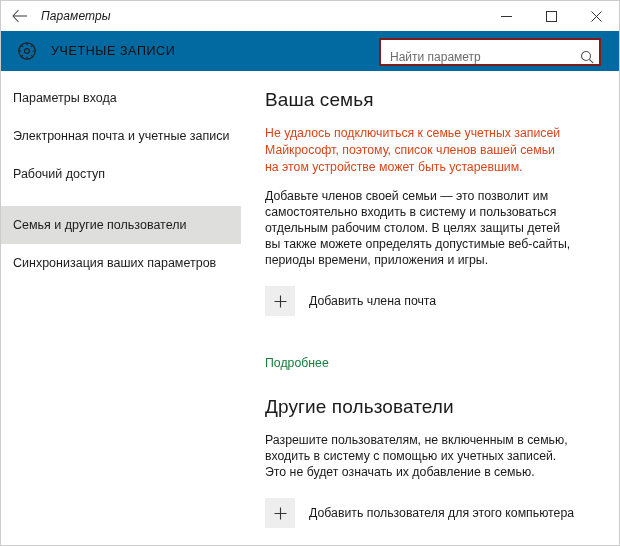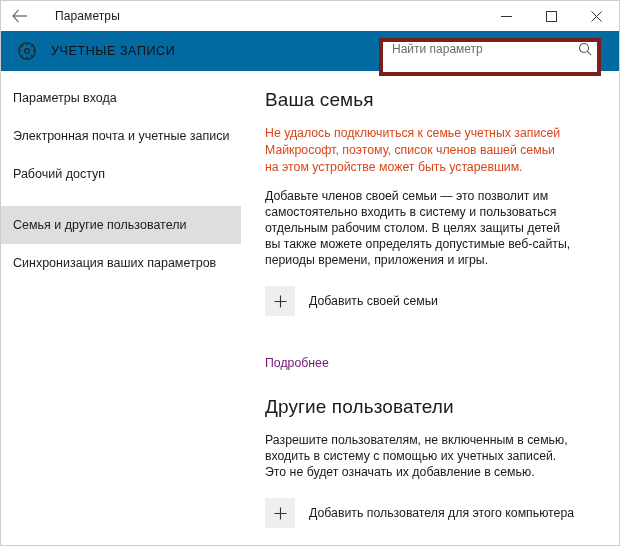--- a/index.html
+++ b/index.html
@@ -38,22 +38,23 @@
     height: 30px;
     display: flex;
     align-items: center;
     justify-content: center;
     color: #4a4a4a;
   }
   .back-btn svg { display: block; }
   .win-title {
     font-size: 12px;
     color: #1a1a1a;
-    margin-left: 16px;
+    margin-left: 2px;
     letter-spacing: 0.1px;
+    font-style: italic;
   }
   .caption-buttons {
     position: absolute;
     right: 0;
     top: 0;
     height: 30px;
     display: flex;
   }
   .cap-btn {
     width: 45px;
@@ -90,25 +91,25 @@
   .header-title {
     font-size: 12.5px;
     letter-spacing: 0.6px;
     color: #111111;
   }
   .search-box {
     position: absolute;
     right: 18px;
     top: 7px;
     width: 222px;
-    height: 38px;
-    border: 4px solid #7f1d1d;
-    background: #ffffff;
-    display: flex;
-    align-items: flex-start;
+    height: 28px;
+    border: 2px solid #7f1d1d;
+    background: #ffffff;
+    display: flex;
+    align-items: flex-end;
     box-sizing: border-box;
   }
   .search-input {
     border: 0;
     outline: none;
     flex: 1;
     font-size: 12px;
     padding: 0 6px 0 9px;
     color: #2b2b2b;
     font-family: "Liberation Sans", sans-serif;
@@ -196,21 +197,21 @@
     line-height: 1;
     box-sizing: border-box;
   }
   .add-label {
     font-size: 12.3px;
     color: #1a1a1a;
     margin-left: 14px;
   }
   .link {
     font-size: 12.3px;
-    color: #701a75;
+    color: #15803d;
     display: inline-block;
     margin-bottom: 6px;
     margin-top: 24px;
   }
   .spacer-lg { height: 20px; }
 </style>
 </head>
 <body>
 
 <div class="window">
@@ -293,21 +294,21 @@
       <p class="warning-text">Не удалось подключиться к семье учетных записей Майкрософт, поэтому, список членов вашей семьи на этом устройстве может быть устаревшим.</p>
 
       <p class="desc-text">Добавьте членов своей семьи — это позволит им самостоятельно входить в систему и пользоваться отдельным рабочим столом. В целях защиты детей вы также можете определять допустимые веб-сайты, периоды времени, приложения и игры.</p>
 
       <div class="add-row">
         <div class="plus-box">
           <svg width="13" height="13" viewBox="0 0 13 13" aria-hidden="true">
             <path d="M6.5 0.5 V12.5 M0.5 6.5 H12.5" stroke="currentColor" stroke-width="1.1"></path>
           </svg>
         </div>
-        <span class="add-label">Добавить своей семьи</span>
+        <span class="add-label">Добавить члена почта</span>
       </div>
 
       <a class="link">Подробнее</a>
 
       <div class="spacer-lg"></div>
 
       <h2 class="section-title">Другие пользователи</h2>
 
       <p class="desc-text">Разрешите пользователям, не включенным в семью, входить в систему с помощью их учетных записей. Это не будет означать их добавление в семью.</p>
 

